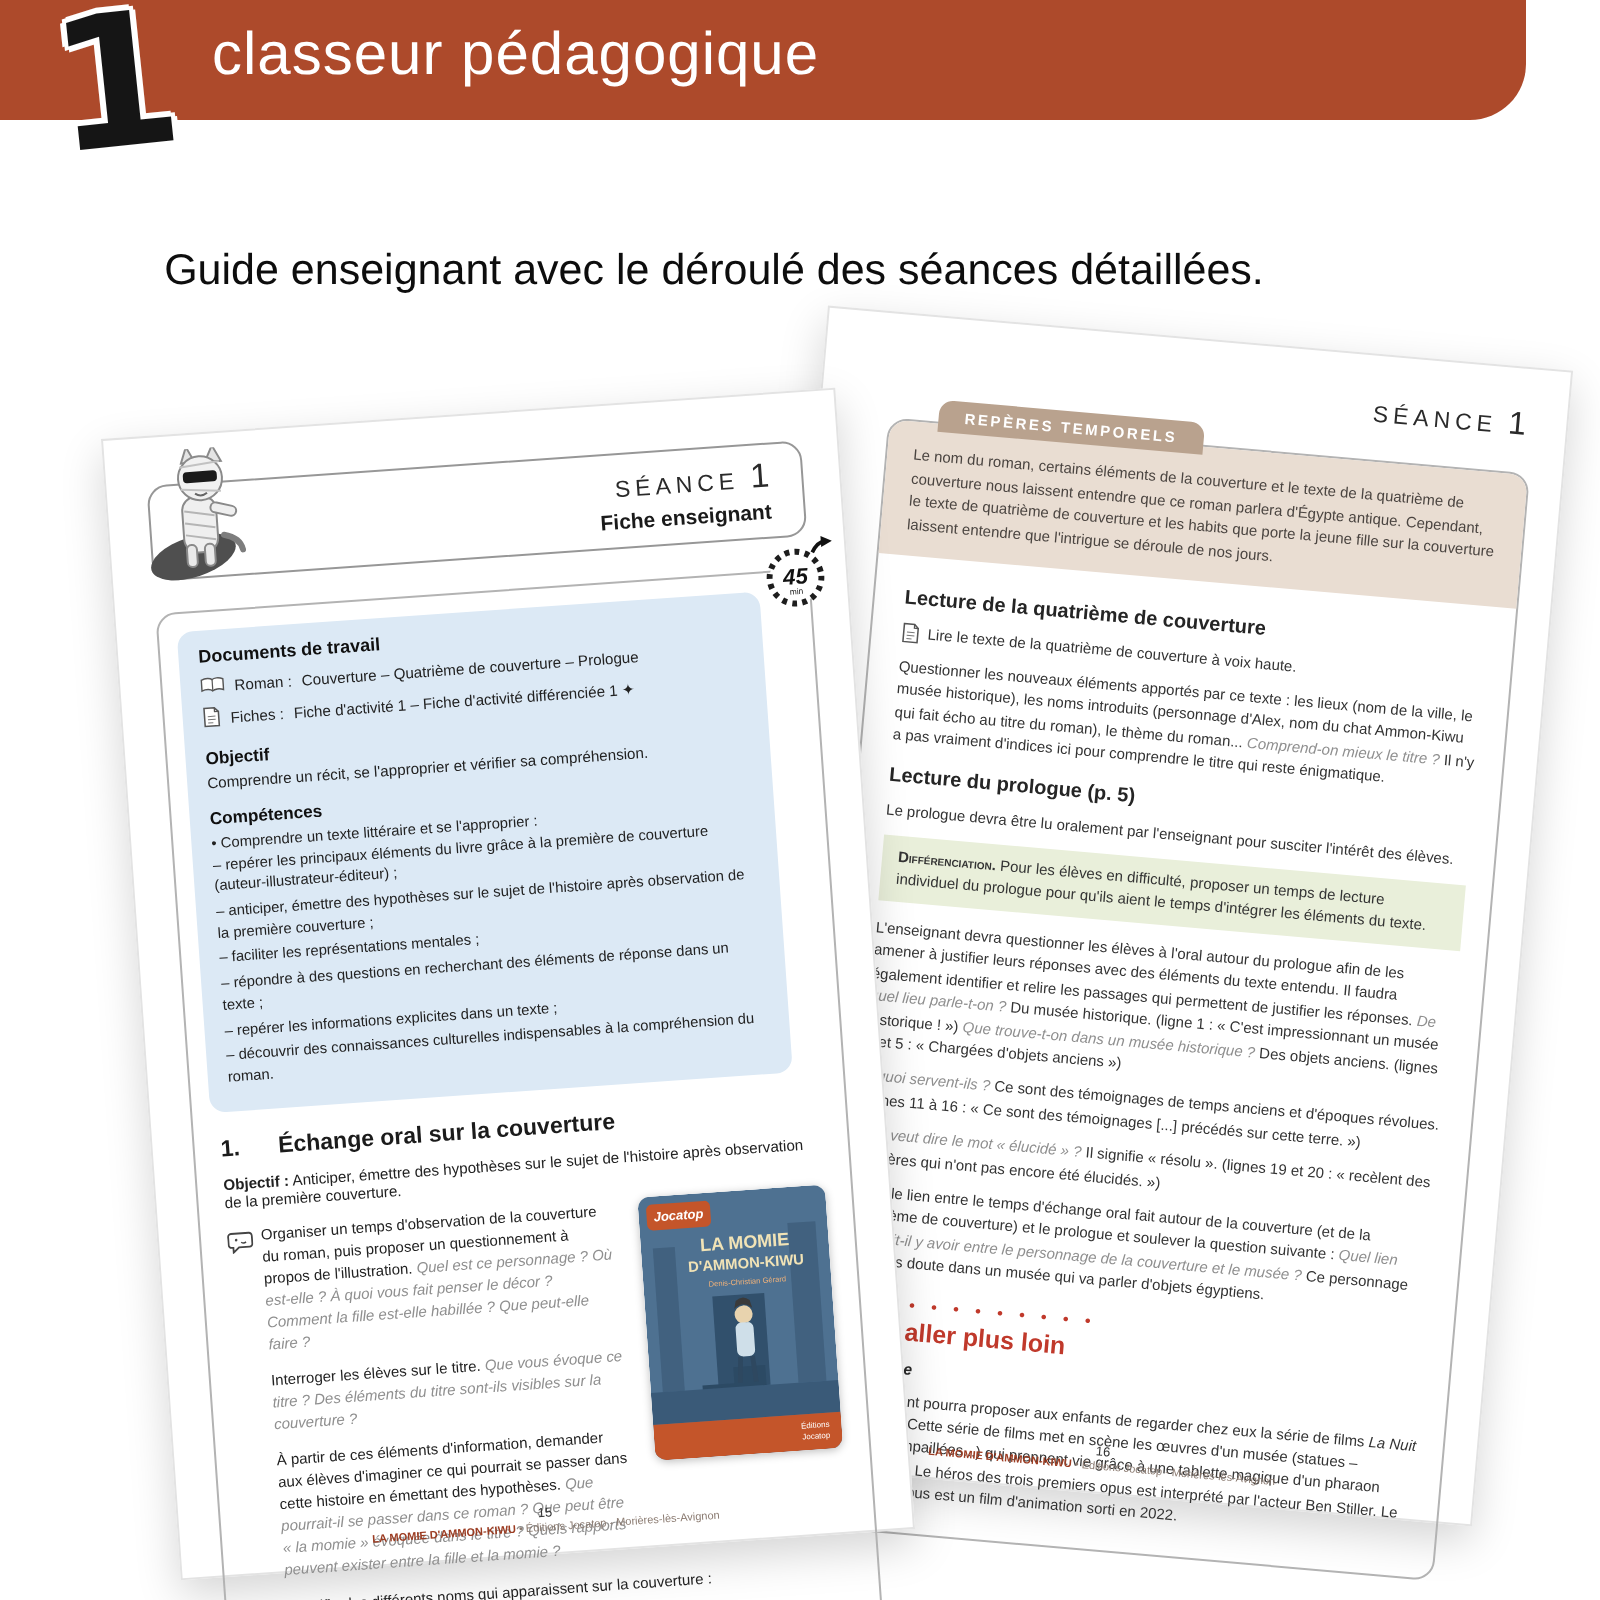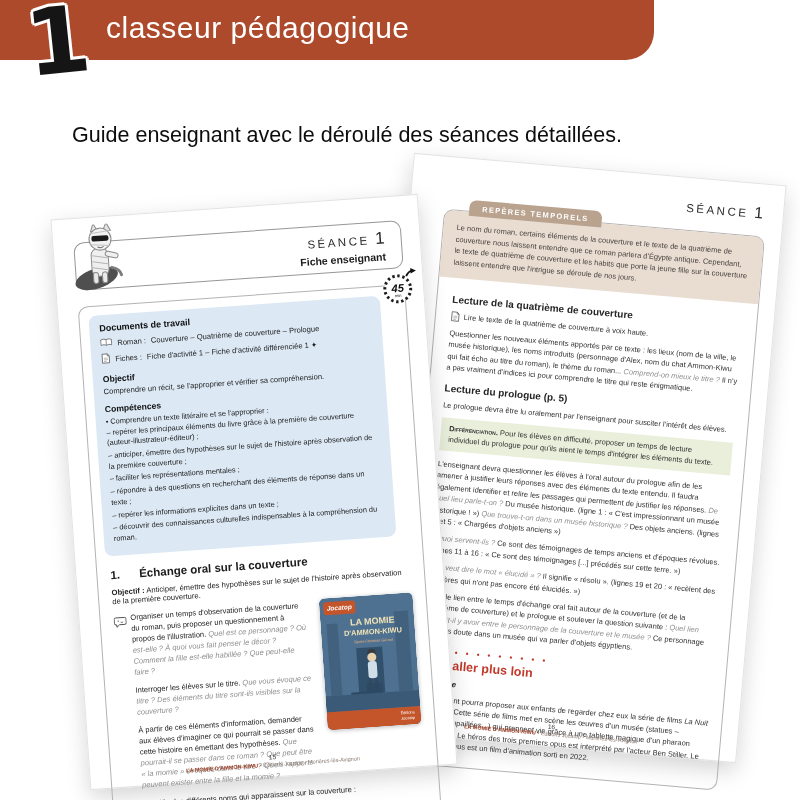--- a/index.html
+++ b/index.html
@@ -1,27 +1,27 @@
 <!DOCTYPE html>
 <html><head>
 <meta charset="utf-8">
 <style>
   html,body{margin:0;padding:0;background:#fff;}
   .stage{position:relative;width:800px;height:800px;background:#fff;overflow:hidden;
          font-family:"Liberation Sans",sans-serif;color:#222;}
 
   
-  .banner{position:absolute;left:0;top:0;width:654px;height:60px;background:#ad4a2b;
+  .banner{position:absolute;left:0;top:0;width:763px;height:60px;background:#ad4a2b;
           border-radius:0 0 28px 0;}
   .banner-title{position:absolute;left:106px;top:11px;color:#fff;font-size:30px;letter-spacing:.5px;}
   .badge-one{position:absolute;left:26px;top:-4px;font-size:92px;font-weight:bold;color:#151515;
              font-family:"DejaVu Sans",sans-serif;transform:rotate(-6deg);z-index:5;line-height:1;
              text-shadow:-3px 0 0 #fff,3px 0 0 #fff,0 -3px 0 #fff,0 3px 0 #fff,
                          -2px -2px 0 #fff,2px 2px 0 #fff,-2px 2px 0 #fff,2px -2px 0 #fff;}
-  .subtitle{position:absolute;top:123px;left:8px;width:678px;text-align:center;font-size:21.5px;color:#0d0d0d;}
+  .subtitle{position:absolute;top:123px;left:18px;width:678px;text-align:center;font-size:21.5px;color:#0d0d0d;}
 
   
   .page{position:absolute;background:#fff;border:1px solid #e3e3e3;
         box-shadow:0 8px 22px rgba(0,0,0,.17);}
   .page-right{left:388px;top:168px;width:372px;height:578px;transform:rotate(5deg);z-index:1;}
   .page-left{left:70px;top:206px;width:366px;height:570px;transform:rotate(-4deg);z-index:2;}
 
   .q{color:#8f8f8f;font-style:italic;}
   .pg-footer{position:absolute;bottom:9px;left:0;width:100%;text-align:center;}
   .pg-num{font-size:6.5px;color:#333;}

